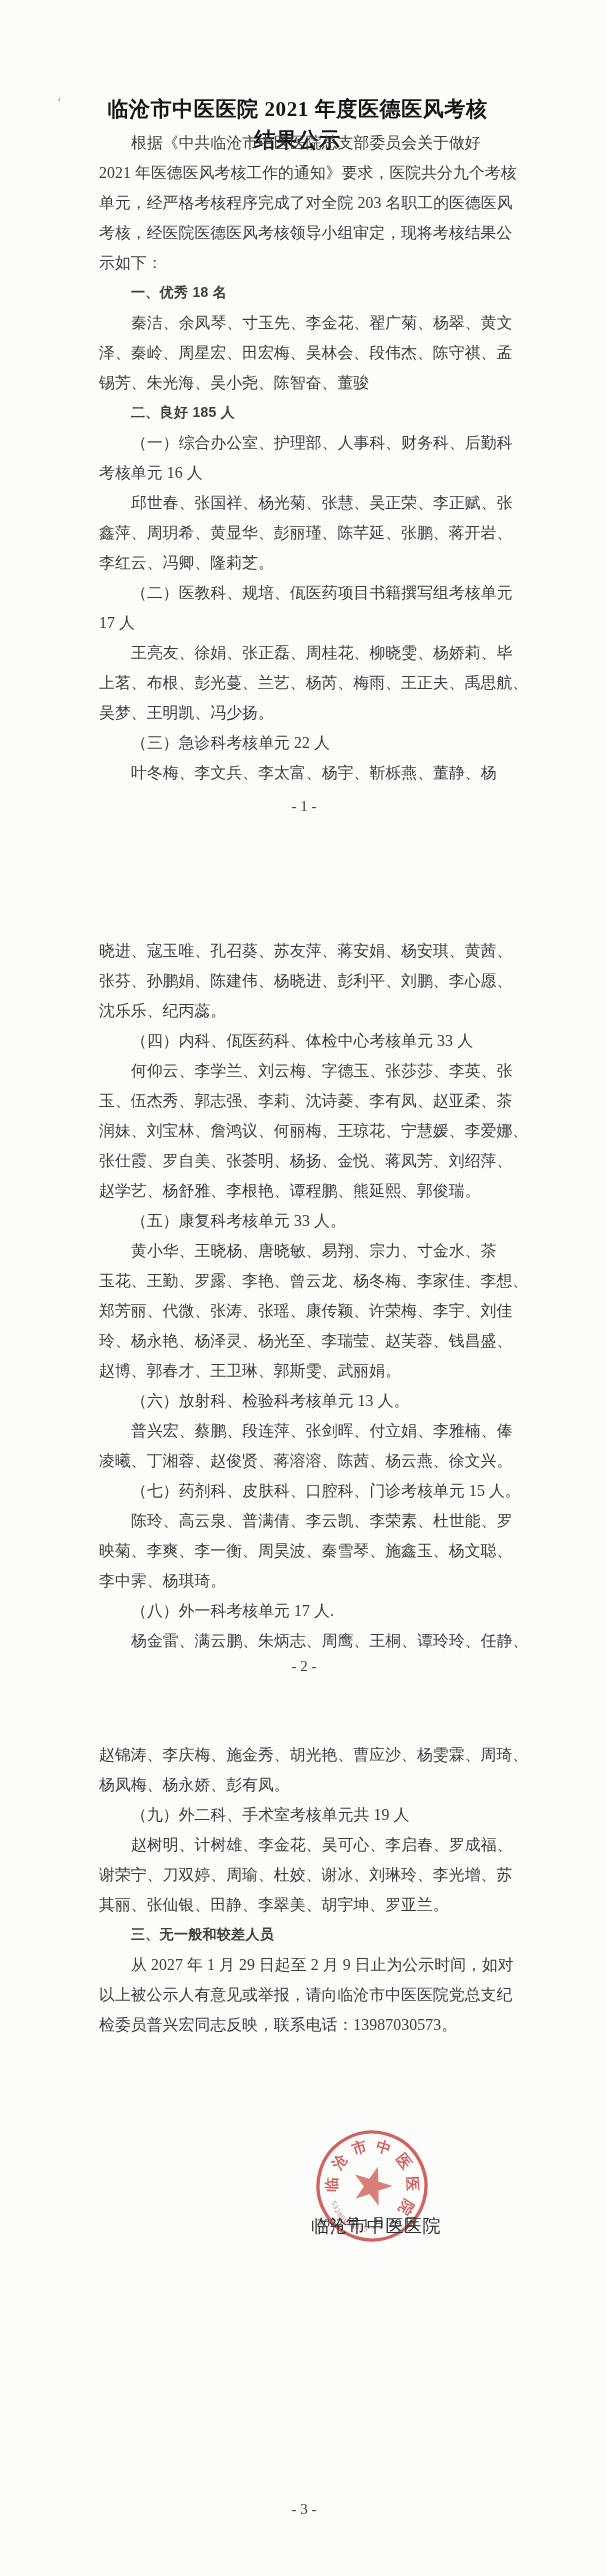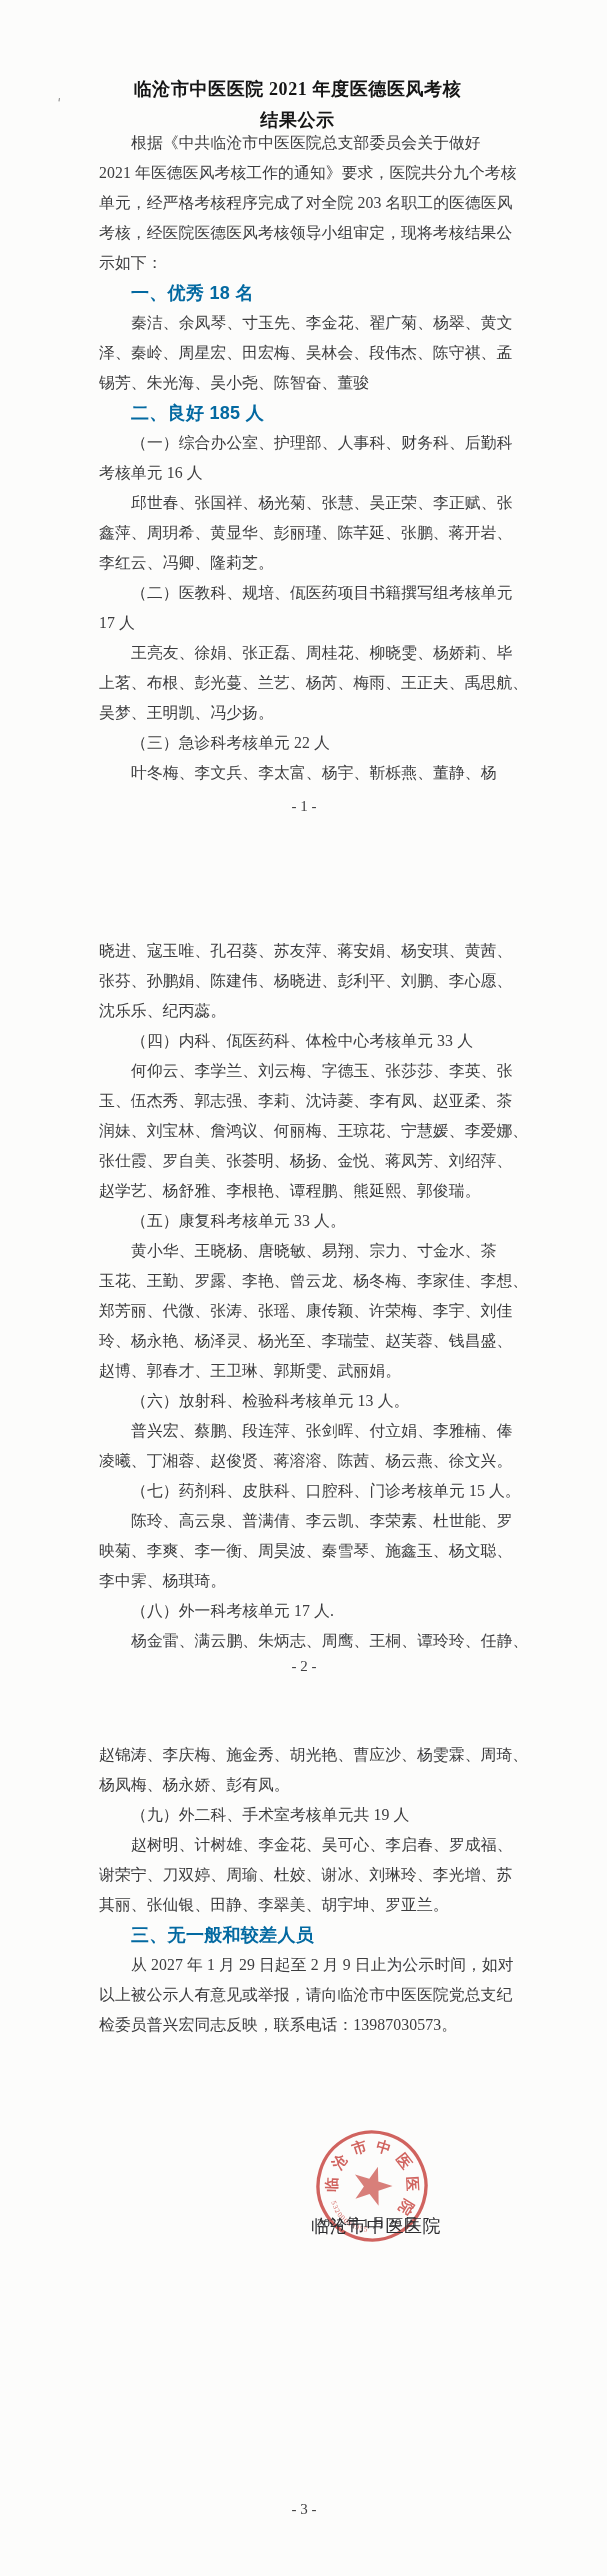--- a/index.html
+++ b/index.html
@@ -1,31 +1,31 @@
 <!DOCTYPE html>
 <html style="font-size:9px"><head>
 <meta charset="utf-8">
 <style>
   html,body{margin:0;padding:0;}
   body{width:608px;background:#f4f4f3;font-family:"Liberation Serif","DejaVu Serif",serif;}
   .canvas{position:relative;width:608px;height:2576px;background:#fcfcfb;overflow:hidden;}
   .artifact{position:absolute;left:57px;top:95px;font-size:12.4px;color:#8a8a8a;
     font-family:"DejaVu Sans",sans-serif;transform:rotate(8deg);}
   .title{position:absolute;left:0;width:595px;text-align:center;height:30px;line-height:30px;
-    font-size:18px;font-weight:700;color:#151515;letter-spacing:0.6px;white-space:pre;
-    font-family:"Liberation Serif","DejaVu Serif",serif;}
+    font-size:21px;font-weight:700;color:#151515;letter-spacing:0.6px;white-space:pre;
+    font-family:"Liberation Serif","DejaVu Serif",serif;margin-top:20px;}
   .lines{position:absolute;left:99px;width:427px;}
   .line{display:flex;align-items:center;white-space:pre;font-size:15.8px;color:#3c3c3e;
     letter-spacing:0.1px;}
   .page1 .line{height:30px;text-align:right;}
   .page2 .line{height:30px;}
   .page3 .line{height:30px;}
   .line.indent{padding-left:32px;}
   .line.heading{font-family:"Liberation Sans","DejaVu Sans",sans-serif;font-weight:700;
-    font-size:18px;color:#0369a1;letter-spacing:0.3px;}
+    font-size:14px;color:#404040;letter-spacing:0.3px;}
   .pagenum{position:absolute;left:0;width:608px;height:29px;line-height:29px;text-align:center;
     font-size:15px;color:#3f3f41;white-space:pre;}
   .stamp{position:absolute;left:313px;top:2127px;width:118px;height:118px;}
   .sig-org{position:absolute;left:311px;top:2183px;width:129px;height:22.5px;line-height:22.5px;
     font-size:18px;color:#2d2d30;letter-spacing:0.6px;white-space:pre;margin-top:32px;}
   .sig-date{position:absolute;left:317px;top:2211px;width:146px;height:23.6px;line-height:23.6px;
     font-size:13px;color:#333336;white-space:pre;}
   .stamp text{font-family:"Liberation Serif","DejaVu Serif",serif;}
 </style>
 </head>

